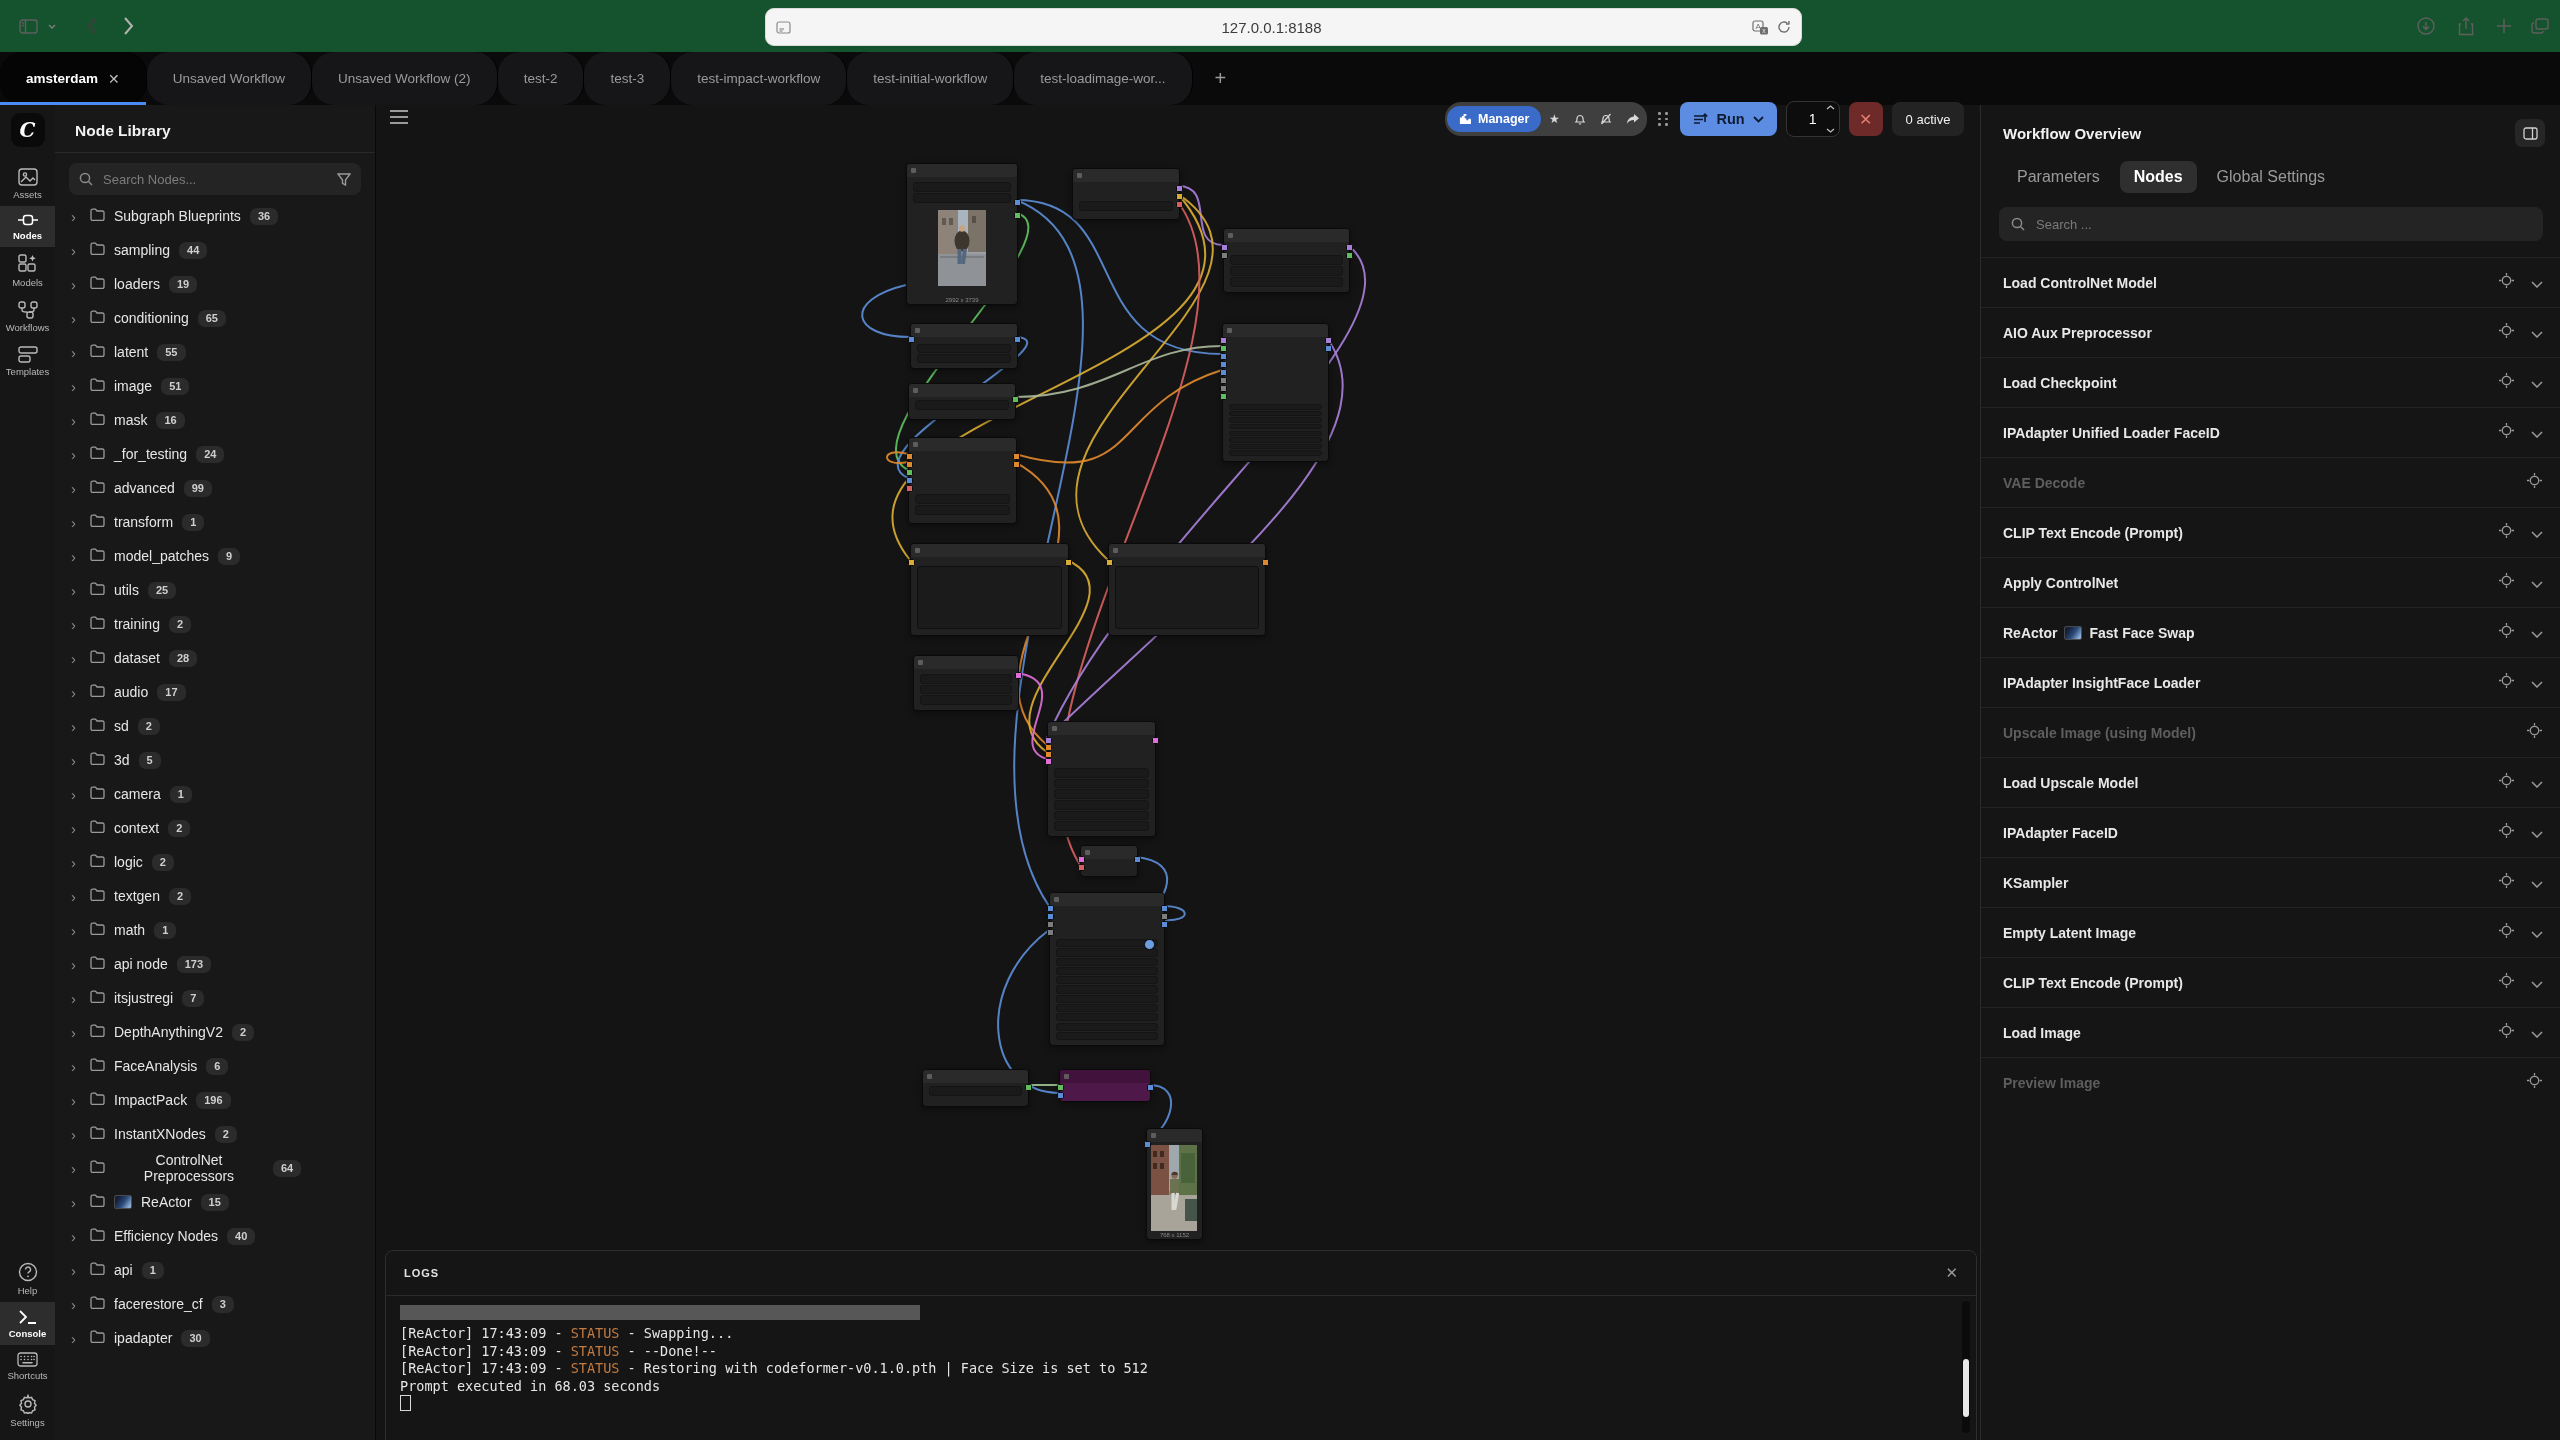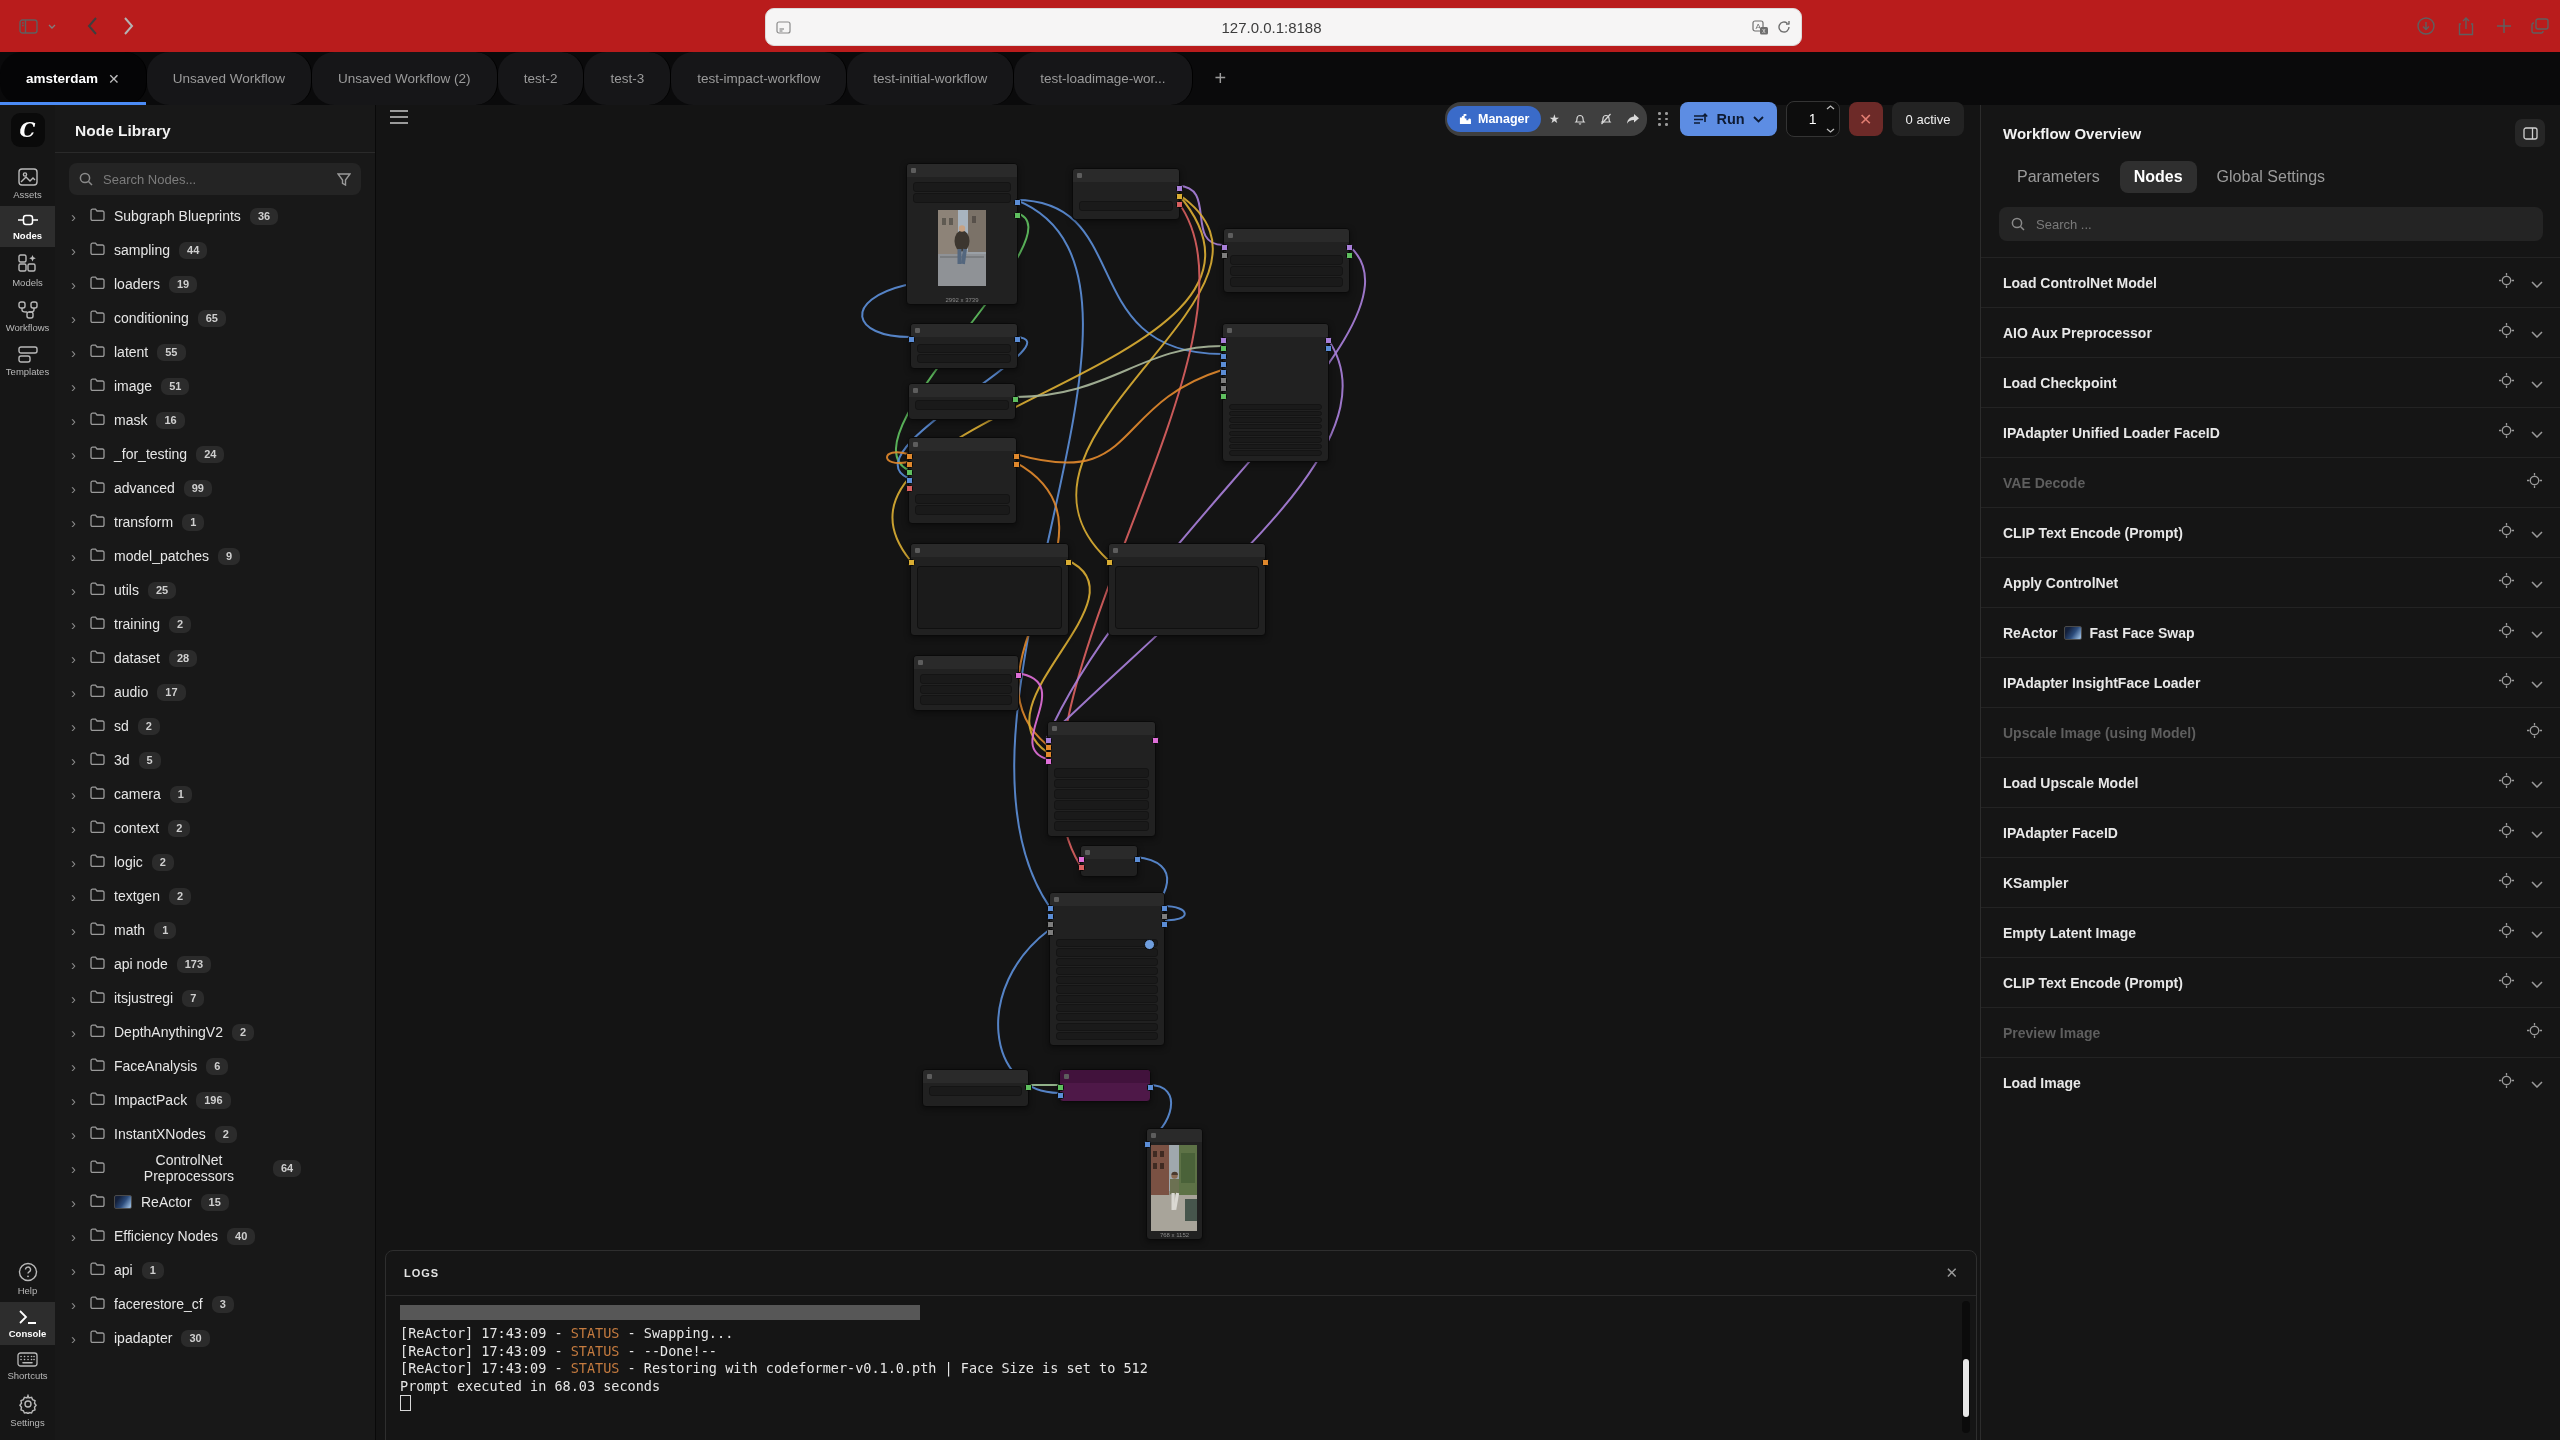--- a/index.html
+++ b/index.html
@@ -1,19 +1,19 @@
 <!DOCTYPE html>
 <html><head>
 <meta charset="utf-8">
 <style>
   html,body{margin:0;padding:0;background:#000;}
   body{width:2560px;height:1440px;position:relative;overflow:hidden;
        font-family:"Liberation Sans","DejaVu Sans",sans-serif;-webkit-font-smoothing:antialiased;}
   
-  #chrome{position:absolute;left:0;top:0;width:2560px;height:52px;background:#b91c1c;border-bottom:1px solid #cfcdcd;}
+  #chrome{position:absolute;left:0;top:0;width:2560px;height:52px;background:#14532d;border-bottom:1px solid #cfcdcd;}
   .chrome-btn{position:absolute;top:10px;width:32px;height:32px;display:flex;align-items:center;justify-content:center;color:#5f5f5f;}
   .chrome-btn svg{display:block;}
   #addr{position:absolute;left:765px;top:8px;width:1035px;height:36px;background:#f6f5f5;border:1px solid #dcdada;border-radius:9px;display:flex;align-items:center;}
   #addr .url{flex:1;text-align:center;font-size:15px;color:#3c3c3c;}
   
   #tabbar{position:absolute;left:0;top:52px;width:2560px;height:53px;background:#0a0a0b;display:flex;align-items:stretch;}
   .wtab{display:flex;align-items:center;gap:10px;padding:0 26px;font-size:13.5px;color:#9b9b9b;background:#161618;border-right:1px solid #000;position:relative;white-space:nowrap;border-radius:22px;}
   .wtab.active{background:#050506;color:#fff;font-weight:bold;}
   .wtab.active:after{content:"";position:absolute;left:0;right:0;bottom:0;height:3px;background:#4b8bf5;}
   .wtab .x{color:#bdbdbd;font-size:14px;}
@@ -1040,38 +1040,38 @@
           <span class="ric">
             <span><svg width="17" height="17" viewBox="0 0 17 17" fill="none" stroke="currentColor" stroke-width="1.3">
                 <circle cx="8.5" cy="8.5" r="4.2"></circle>
                 <path d="M8.5 1v2.4M8.5 13.6V16M1 8.5h2.4M13.6 8.5H16"></path>
               </svg></span>
             <span><svg width="12" height="7" viewBox="0 0 12 7" fill="none" stroke="currentColor" stroke-width="1.5">
                 <path d="M1 1l5 5 5-5"></path>
               </svg></span>
           </span>
         </div>
+        <div class="ov-row">
+          <span class="nm">Load Image</span>
+          <span class="ric">
+            <span><svg width="17" height="17" viewBox="0 0 17 17" fill="none" stroke="currentColor" stroke-width="1.3">
+                <circle cx="8.5" cy="8.5" r="4.2"></circle>
+                <path d="M8.5 1v2.4M8.5 13.6V16M1 8.5h2.4M13.6 8.5H16"></path>
+              </svg></span>
+            <span><svg width="12" height="7" viewBox="0 0 12 7" fill="none" stroke="currentColor" stroke-width="1.5">
+                <path d="M1 1l5 5 5-5"></path>
+              </svg></span>
+          </span>
+        </div>
         <div class="ov-row dim">
           <span class="nm">Preview Image</span>
           <span class="ric">
             <span><svg width="17" height="17" viewBox="0 0 17 17" fill="none" stroke="currentColor" stroke-width="1.3">
                 <circle cx="8.5" cy="8.5" r="4.2"></circle>
                 <path d="M8.5 1v2.4M8.5 13.6V16M1 8.5h2.4M13.6 8.5H16"></path>
-              </svg></span>
-          </span>
-        </div>
-        <div class="ov-row">
-          <span class="nm">Load Image</span>
-          <span class="ric">
-            <span><svg width="17" height="17" viewBox="0 0 17 17" fill="none" stroke="currentColor" stroke-width="1.3">
-                <circle cx="8.5" cy="8.5" r="4.2"></circle>
-                <path d="M8.5 1v2.4M8.5 13.6V16M1 8.5h2.4M13.6 8.5H16"></path>
-              </svg></span>
-            <span><svg width="12" height="7" viewBox="0 0 12 7" fill="none" stroke="currentColor" stroke-width="1.5">
-                <path d="M1 1l5 5 5-5"></path>
               </svg></span>
           </span>
         </div>
       </div>
   </div>
 </div>
 
 <div id="runbar">
   <div id="mgr-group">
     <div id="mgr-btn">

